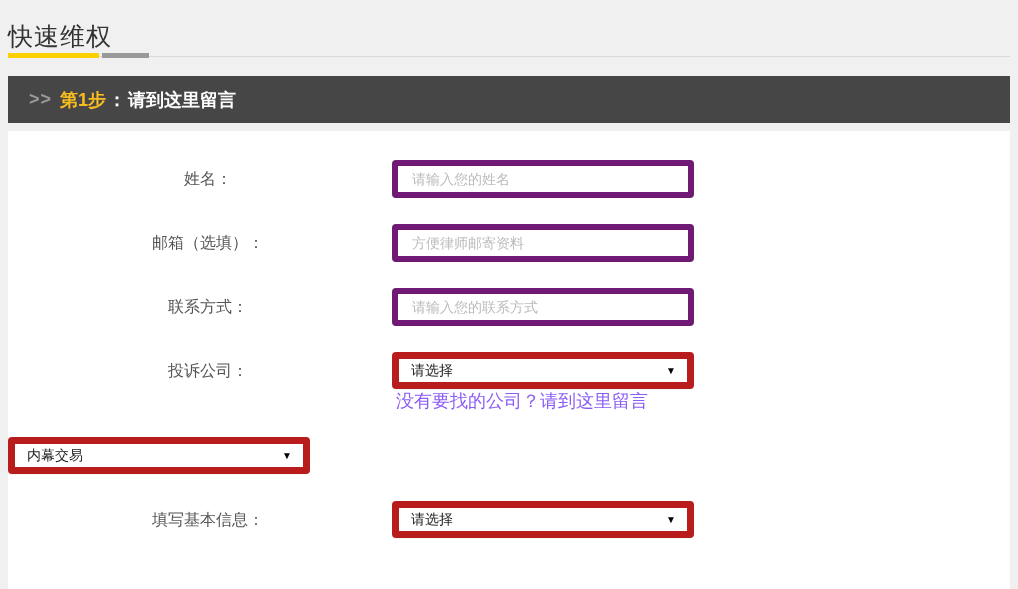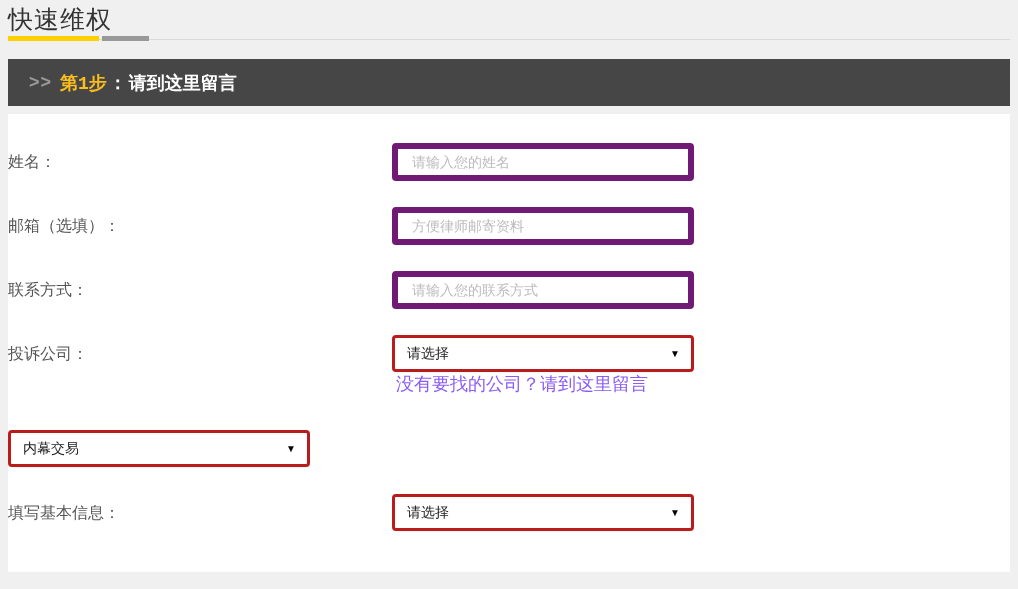--- a/index.html
+++ b/index.html
@@ -5,21 +5,21 @@
   * { margin: 0; padding: 0; box-sizing: border-box; }
   html, body {
     width: 1018px; height: 589px;
     background: #f0f0f0;
     font-family: "Liberation Sans", "DejaVu Sans", sans-serif;
     overflow: hidden;
   }
   .wrap { width: 1018px; height: 589px; position: relative; }
 
   
-  .page-header { padding: 4px 8px 0 8px; }
+  .page-header { padding: 21px 8px 0 8px; }
   .page-title {
     font-size: 25px;
     font-weight: 400;
     color: #333;
     line-height: 30px;
     letter-spacing: 1px;
   }
   .title-rule {
     position: relative;
     height: 5px;
@@ -49,63 +49,64 @@
     margin: 18px 8px 0 8px;
     height: 47px;
     background: #464646;
     display: flex;
     align-items: center;
     padding-left: 21px;
     font-size: 18px;
     font-weight: 700;
   }
   .step-chevrons { color: #9a9a9a; margin-right: 8px; letter-spacing: 1px; }
-  .step-num { color: #fcbe1e; font-family: Liberation Mono, monospace; }
+  .step-num { color: #fcbe1e; }
   .step-sep { color: #fff; margin: 0 2px; }
   .step-title { color: #fff; }
 
   
   .panel {
     margin: 8px 8px 0 8px;
     background: #fff;
     height: 458px;
     padding-top: 29px;
   }
   .form-row {
     display: flex;
     align-items: flex-start;
     margin-bottom: 26px;
   }
   .form-row .label {
     flex: 0 0 384px;
-    text-align: left;
+    text-align: center;
     padding-right: 12px;
     font-size: 16px;
     color: #555;
     line-height: 38px;
     white-space: nowrap;
+    padding-left: 28px;
   }
   .control-col { display: flex; flex-direction: column; }
 
   .text-input {
     width: 302px; height: 38px;
     border: 6px solid #701a75;
     border-radius: 4px;
     padding: 0 14px;
     font-size: 14px;
     color: #333;
     background: #fff;
     outline: none;
     font-family: "Liberation Sans", "DejaVu Sans", sans-serif;
   }
   .text-input::placeholder { color: #bcbcbc; opacity: 1; }
 
   .select-box {
     width: 302px; height: 37px;
-    border: 3px solid #b91c1c;
+    border: 7px solid #b91c1c;
     border-radius: 4px;
     background: #fff;
     display: flex;
     align-items: center;
     padding: 0 12px;
     font-size: 14px;
     color: #222;
     position: relative;
     cursor: pointer;
     box-shadow: 0 1px 1px rgba(0,0,0,0.04);
@@ -121,21 +122,21 @@
   }
 
   .help-link {
     margin-top: 5px;
     margin-left: 4px;
     font-size: 18px;
     color: #8b5cf6;
     text-decoration: none;
     line-height: 15px;
   }
-  .row-company { margin-bottom: 38px; }
+  .row-company { margin-bottom: 28px; }
   .row-reason  { margin-bottom: 27px; }
   .row-amount  { margin-bottom: 0; }
 </style>
 </head>
 <body>
 
 <div class="wrap">
 
   <div class="page-header">
     <div class="page-title">快速维权</div>

